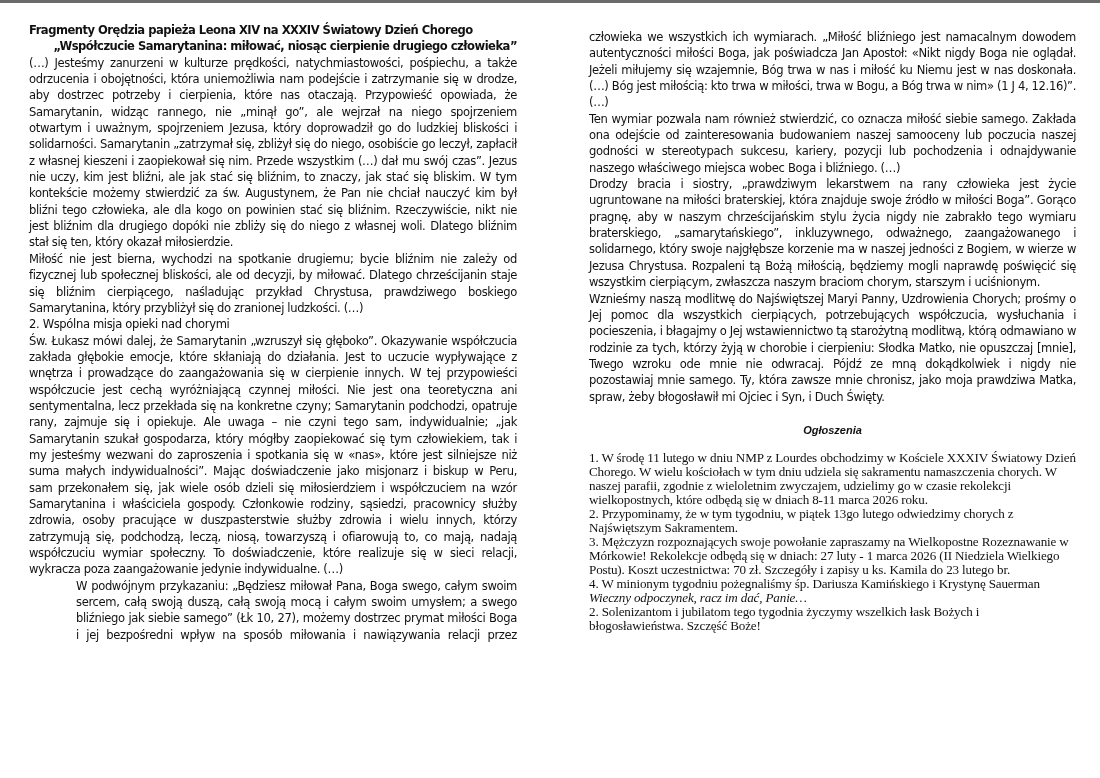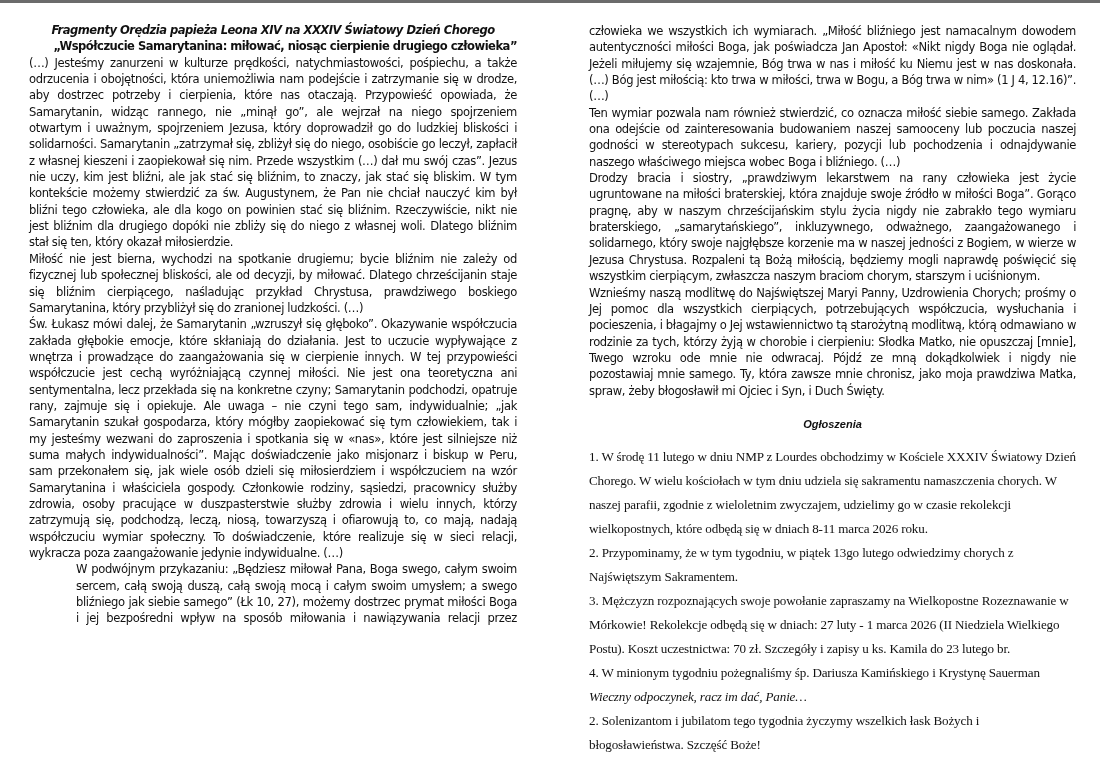--- a/index.html
+++ b/index.html
@@ -1,39 +1,40 @@
 <!DOCTYPE html>
 <html><head>
 <meta charset="utf-8">
 <style>
   html, body { margin: 0; padding: 0; background: #ffffff; }
   body { width: 1100px; height: 778px; position: relative; overflow: hidden; color: #111; }
   .topbar { position: absolute; left: 0; top: 0; width: 1100px; height: 3px; background: #6b6b6b; }
   .col { position: absolute; top: 22px; font-family: "DejaVu Sans", sans-serif; font-size: 11.55px; line-height: 16.35px; text-align: justify; letter-spacing: -0.35px; }
   .col.left { left: 29px; width: 488px; }
-  .col.right { left: 589px; width: 487px; top: 23px; }
+  .col.right { left: 589px; width: 487px; top: 29px; }
   .col p { margin: 0; }
-  .title-it { font-weight: bold; font-style: italic; letter-spacing: -0.5px; text-align: center; }
+  .title-it { font-weight: bold; letter-spacing: -0.5px; text-align: left; }
   .title-b { font-weight: bold; letter-spacing: -0.5px; text-align: right; }
   .plain-left { text-align: left; }
   .ann-head { font-family: "Liberation Sans", sans-serif; font-style: italic; font-weight: bold; font-size: 11px; text-align: center; margin: 17px 0 13px 0 !important; letter-spacing: 0; }
-  .ann { font-family: "Liberation Serif", serif; font-size: 13.1px; line-height: 24px; text-align: left; letter-spacing: -0.15px; }
+  .ann { font-family: "Liberation Serif", serif; font-size: 13.1px; line-height: 14px; text-align: left; letter-spacing: -0.15px; }
   .ann p { margin: 0; }
   .ann i { font-style: italic; }
 </style>
 </head>
 <body>
 
 <div class="topbar"></div>
 
 <div class="col left">
   <p class="title-it">Fragmenty Orędzia papieża Leona XIV na XXXIV Światowy Dzień Chorego</p>
   <p class="title-b">„Współczucie Samarytanina: miłować, niosąc cierpienie drugiego człowieka”</p>
   <p>(…) Jesteśmy zanurzeni w kulturze prędkości, natychmiastowości, pośpiechu, a także odrzucenia i obojętności, która uniemożliwia nam podejście i zatrzymanie się w drodze, aby dostrzec potrzeby i cierpienia, które nas otaczają. Przypowieść opowiada, że Samarytanin, widząc rannego, nie „minął go”, ale wejrzał na niego spojrzeniem otwartym i uważnym, spojrzeniem Jezusa, który doprowadził go do ludzkiej bliskości i solidarności. Samarytanin „zatrzymał się, zbliżył się do niego, osobiście go leczył, zapłacił z własnej kieszeni i zaopiekował się nim. Przede wszystkim (…) dał mu swój czas”. Jezus nie uczy, kim jest bliźni, ale jak stać się bliźnim, to znaczy, jak stać się bliskim. W tym kontekście możemy stwierdzić za św. Augustynem, że Pan nie chciał nauczyć kim był bliźni tego człowieka, ale dla kogo on powinien stać się bliźnim. Rzeczywiście, nikt nie jest bliźnim dla drugiego dopóki nie zbliży się do niego z własnej woli. Dlatego bliźnim stał się ten, który okazał miłosierdzie.</p>
   <p>Miłość nie jest bierna, wychodzi na spotkanie drugiemu; bycie bliźnim nie zależy od fizycznej lub społecznej bliskości, ale od decyzji, by miłować. Dlatego chrześcijanin staje się bliźnim cierpiącego, naśladując przykład Chrystusa, prawdziwego boskiego Samarytanina, który przybliżył się do zranionej ludzkości. (…)</p>
+  <p class="plain-left">2. Wspólna misja opieki nad chorymi</p>
   <p>Św. Łukasz mówi dalej, że Samarytanin „wzruszył się głęboko”. Okazywanie współczucia zakłada głębokie emocje, które skłaniają do działania. Jest to uczucie wypływające z wnętrza i prowadzące do zaangażowania się w cierpienie innych. W tej przypowieści współczucie jest cechą wyróżniającą czynnej miłości. Nie jest ona teoretyczna ani sentymentalna, lecz przekłada się na konkretne czyny; Samarytanin podchodzi, opatruje rany, zajmuje się i opiekuje. Ale uwaga – nie czyni tego sam, indywidualnie; „jak Samarytanin szukał gospodarza, który mógłby zaopiekować się tym człowiekiem, tak i my jesteśmy wezwani do zaproszenia i spotkania się w «nas», które jest silniejsze niż suma małych indywidualności”. Mając doświadczenie jako misjonarz i biskup w Peru, sam przekonałem się, jak wiele osób dzieli się miłosierdziem i współczuciem na wzór Samarytanina i właściciela gospody. Członkowie rodziny, sąsiedzi, pracownicy służby zdrowia, osoby pracujące w duszpasterstwie służby zdrowia i wielu innych, którzy zatrzymują się, podchodzą, leczą, niosą, towarzyszą i ofiarowują to, co mają, nadają współczuciu wymiar społeczny. To doświadczenie, które realizuje się w sieci relacji, wykracza poza zaangażowanie jedynie indywidualne. (…)</p>
   <p style="text-align-last: justify; margin-left: 47px;">W podwójnym przykazaniu: „Będziesz miłował Pana, Boga swego, całym swoim sercem, całą swoją duszą, całą swoją mocą i całym swoim umysłem; a swego bliźniego jak siebie samego” (Łk 10, 27), możemy dostrzec prymat miłości Boga i jej bezpośredni wpływ na sposób miłowania i nawiązywania relacji przez</p>
 </div>
 
 <div class="col right">
   <p>człowieka we wszystkich ich wymiarach. „Miłość bliźniego jest namacalnym dowodem autentyczności miłości Boga, jak poświadcza Jan Apostoł: «Nikt nigdy Boga nie oglądał. Jeżeli miłujemy się wzajemnie, Bóg trwa w nas i miłość ku Niemu jest w nas doskonała. (…) Bóg jest miłością: kto trwa w miłości, trwa w Bogu, a Bóg trwa w nim» (1 J 4, 12.16)”. (…)</p>
   <p>Ten wymiar pozwala nam również stwierdzić, co oznacza miłość siebie samego. Zakłada ona odejście od zainteresowania budowaniem naszej samooceny lub poczucia naszej godności w stereotypach sukcesu, kariery, pozycji lub pochodzenia i odnajdywanie naszego właściwego miejsca wobec Boga i bliźniego. (…)</p>
   <p>Drodzy bracia i siostry, „prawdziwym lekarstwem na rany człowieka jest życie ugruntowane na miłości braterskiej, która znajduje swoje źródło w miłości Boga”. Gorąco pragnę, aby w naszym chrześcijańskim stylu życia nigdy nie zabrakło tego wymiaru braterskiego, „samarytańskiego”, inkluzywnego, odważnego, zaangażowanego i solidarnego, który swoje najgłębsze korzenie ma w naszej jedności z Bogiem, w wierze w Jezusa Chrystusa. Rozpaleni tą Bożą miłością, będziemy mogli naprawdę poświęcić się wszystkim cierpiącym, zwłaszcza naszym braciom chorym, starszym i uciśnionym.</p>
   <p>Wznieśmy naszą modlitwę do Najświętszej Maryi Panny, Uzdrowienia Chorych; prośmy o Jej pomoc dla wszystkich cierpiących, potrzebujących współczucia, wysłuchania i pocieszenia, i błagajmy o Jej wstawiennictwo tą starożytną modlitwą, którą odmawiano w rodzinie za tych, którzy żyją w chorobie i cierpieniu: Słodka Matko, nie opuszczaj [mnie], Twego wzroku ode mnie nie odwracaj. Pójdź ze mną dokądkolwiek i nigdy nie pozostawiaj mnie samego. Ty, która zawsze mnie chronisz, jako moja prawdziwa Matka, spraw, żeby błogosławił mi Ojciec i Syn, i Duch Święty.</p>
 

